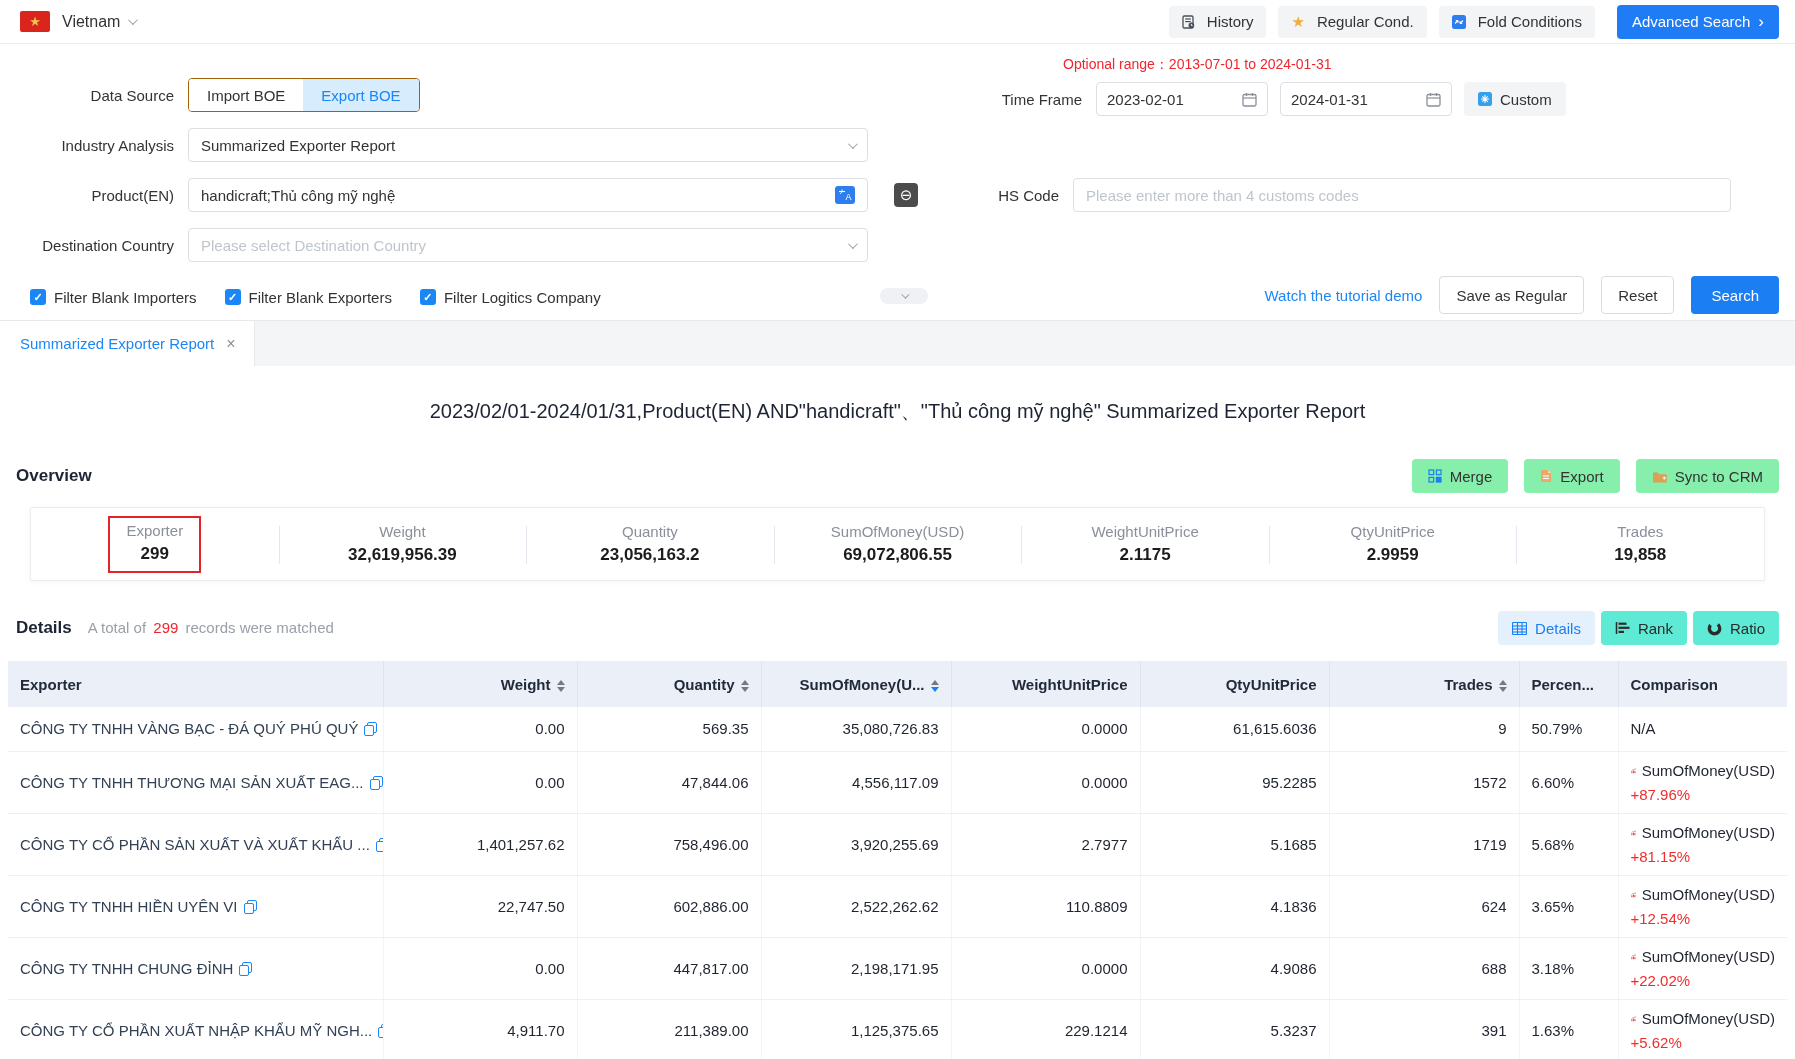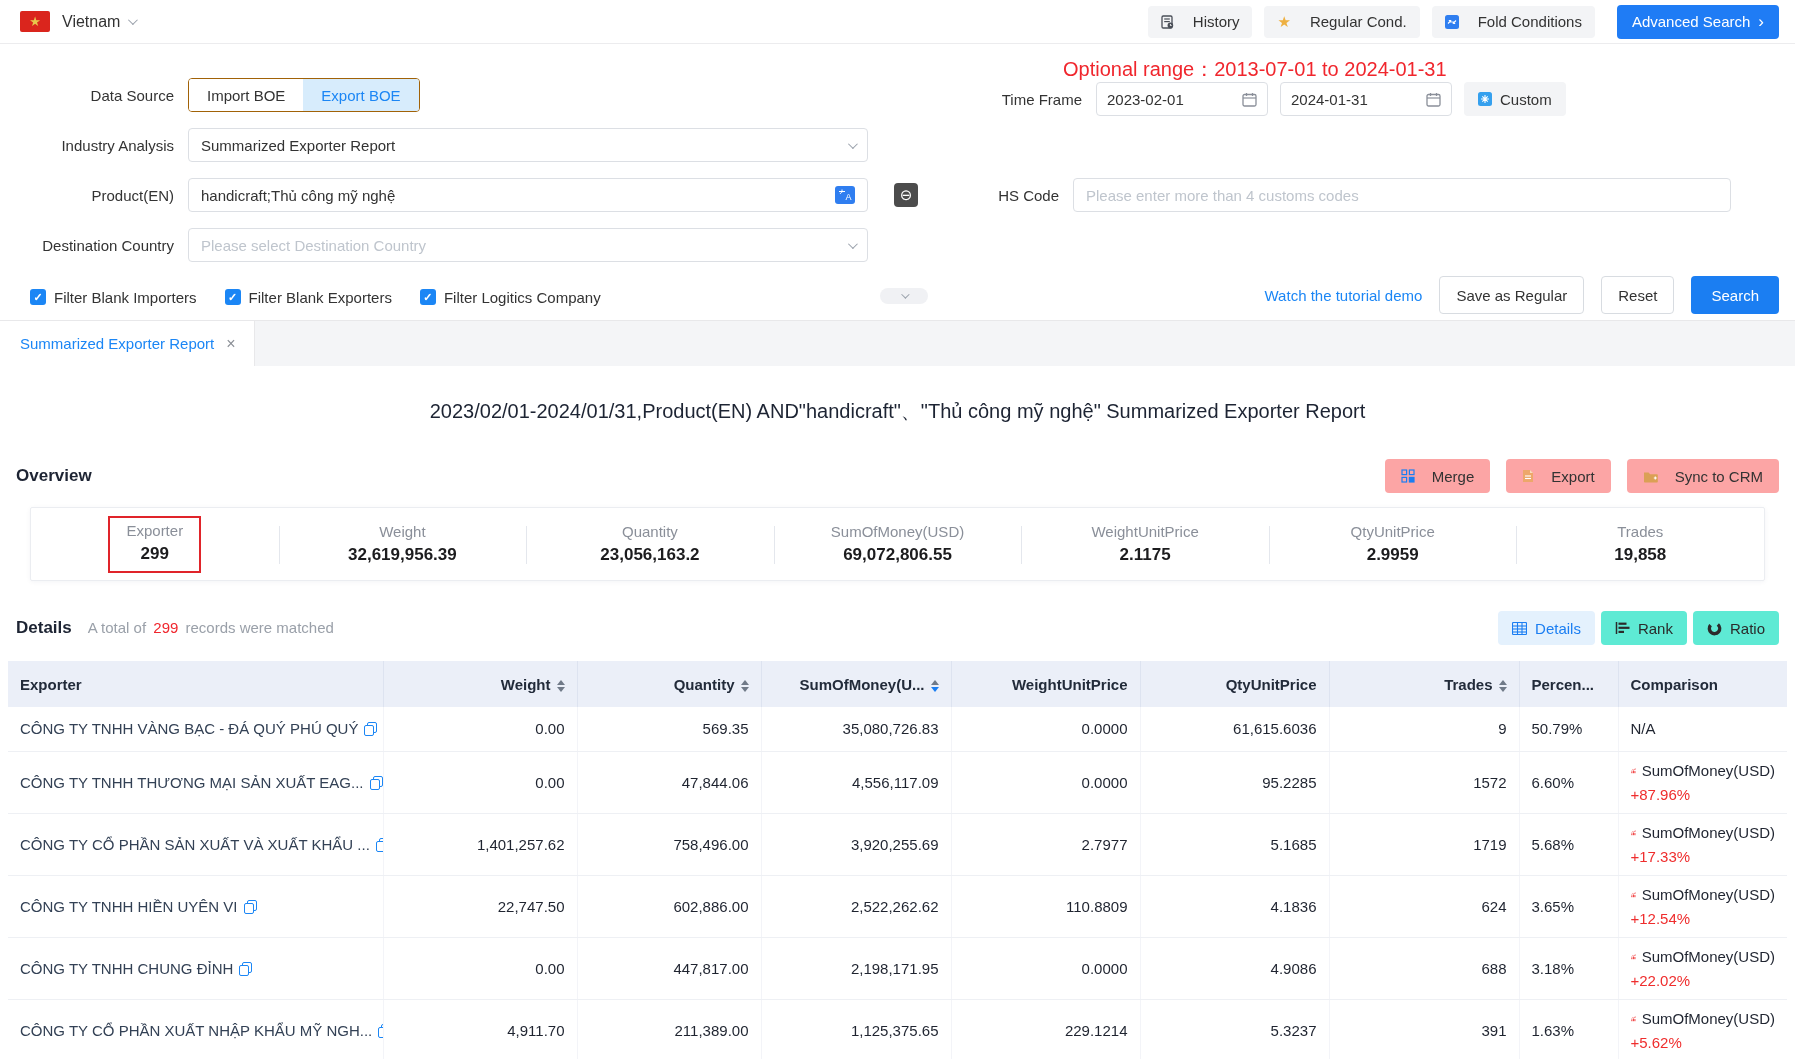--- a/index.html
+++ b/index.html
@@ -10,32 +10,32 @@
   .topbar { height:44px; display:flex; align-items:center; justify-content:space-between;
     padding:0 16px 0 20px; border-bottom:1px solid #ececee; }
   .topbar-left { display:flex; align-items:center; cursor:pointer; }
   .flag { width:30px; height:21px; background:#da251d; border-radius:2px; position:relative; }
   .flag .star { position:absolute; left:50%; top:50%; transform:translate(-50%,-54%);
     color:#e7c74c; font-size:13px; }
   .country-name { margin:0 8px 0 12px; font-size:16px; color:#333; }
   .chev { display:inline-block; width:7px; height:7px; border-right:1.6px solid #9aa1ab;
     border-bottom:1.6px solid #9aa1ab; transform:rotate(45deg) translateY(-2px); }
   .topbar-right { display:flex; align-items:center; gap:12px; }
-  .tb-btn { height:32px; display:flex; align-items:center; gap:19px; padding:0 13px;
+  .tb-btn { height:32px; display:flex; align-items:center; gap:12px; padding:0 13px;
     background:#f3f4f6; border-radius:4px; font-size:15px; color:#333; cursor:pointer; }
   .tb-btn .star-ico { color:#eeb041; font-size:15px; }
   .adv-btn { height:34px; display:flex; align-items:center; gap:8px; padding:0 15px;
     background:#1f7cf5; color:#fff; border-radius:4px; font-size:15px; cursor:pointer; margin-left:10px; }
   .adv-btn .arrow { font-size:17px; line-height:1; }
 
   
   .form { position:relative; height:276px; }
   .frow { position:absolute; display:flex; align-items:center;margin-left:16px; }
   .flabel { width:172px; text-align:right; padding-right:14px; color:#333; }
-  .optional-range { position:absolute; left:1063px; top:12px; color:#f0262d; font-size:20px; }
+  .optional-range { position:absolute; left:1063px; top:12px; color:#f0262d; font-size:14px; }
 
   .seg { display:flex; border:1px solid #a16207; border-radius:4px; overflow:hidden; height:34px; }
   .seg-item { display:flex; align-items:center; padding:0 18px; background:#fff; color:#333; cursor:pointer; }
   .seg-item + .seg-item { border-left:1px solid #dcdfe4; }
   .seg-item.sel { background:#d7ecfc; color:#1b86f5; border-left:none; }
 
   .select, .inputbox { height:34px; border:1px solid #dcdfe4; border-radius:4px; background:#fff;
     display:flex; align-items:center; padding:0 12px; }
   .w680 { width:680px; }
   .select { justify-content:space-between; cursor:pointer; }
@@ -75,22 +75,22 @@
     padding:0 18px 0 20px; border-right:1px solid #e8e8ea; cursor:pointer; }
   .tab-label { color:#1b86f5; font-size:15px; }
   .tab-close { color:#8c9097; font-size:16px; cursor:pointer; }
 
   
   .report-title { text-align:center; margin-top:32px; font-size:20px; color:#1d2433; font-weight:500; }
   .section-row { display:flex; align-items:center; justify-content:space-between; padding:0 16px; }
   .ov-row { margin-top:34px; }
   .h-bold { font-size:17px; font-weight:bold; color:#1d2433; }
   .ov-actions { display:flex; gap:16px; }
-  .ov-btn { height:34px; display:flex; align-items:center; gap:17px; padding:0 16px;
-    background:#fca5a5; border-radius:4px; cursor:pointer; }
+  .ov-btn { height:34px; display:flex; align-items:center; gap:8px; padding:0 16px;
+    background:#86efac; border-radius:4px; cursor:pointer; }
 
   .stats { margin:14px 30px 0; border:1px solid #ebedf1; border-radius:2px;
     box-shadow:0 1px 5px rgba(20,40,80,.05); height:74px; display:flex; }
   .stat { flex:1; display:flex; flex-direction:column; align-items:center; justify-content:center;
     position:relative; }
   .stat + .stat::before { content:""; position:absolute; left:0; top:18px; width:1px; height:38px; background:#e4e7ed; }
   .stat-label { color:#8a8f99; font-size:15px; }
   .stat-value { margin-top:5px; font-size:17px; font-weight:bold; color:#1c1c1e; }
   .red-frame { border:2px solid #e0242a; padding:4px 16px 7px; display:flex; flex-direction:column; align-items:center; }
 
@@ -476,21 +476,21 @@
         <div class="comp-line">
             <svg width="14" height="14" viewBox="0 0 14 14">
               <rect x="1" y="8" width="2.6" height="5" fill="#ef2d2d"></rect>
               <rect x="5.2" y="6" width="2.6" height="7" fill="#ef2d2d"></rect>
               <rect x="9.4" y="7.2" width="2.6" height="5.8" fill="#ef2d2d"></rect>
               <path d="M1.5 5.5 5 3l3 1.5L12 1.2" stroke="#ef2d2d" stroke-width="1.3" fill="none"></path>
               <path d="M12 1.2l-2.3.2M12 1.2l-.2 2.3" stroke="#ef2d2d" stroke-width="1.1"></path>
             </svg>
             <span>SumOfMoney(USD)</span>
           </div>
-        <div class="comp-change">+17.33%</div>
+        <div class="comp-change">+81.15%</div>
       </td>
     </tr>
     <tr class="r-tall">
       <td class="txt"><span class="exp-name">CÔNG TY TNHH HIỀN UYÊN VI</span><svg class="copy-ico" width="13" height="14" viewBox="0 0 13 14">
             <rect x="3.5" y=".5" width="9" height="10" rx="1.5" fill="#fff" stroke="#1b86f5"></rect>
             <rect x=".5" y="3.5" width="9" height="10" rx="1.5" fill="#fff" stroke="#1b86f5"></rect>
           </svg></td>
       <td class="num">22,747.50</td>
       <td class="num">602,886.00</td>
       <td class="num">2,522,262.62</td>

